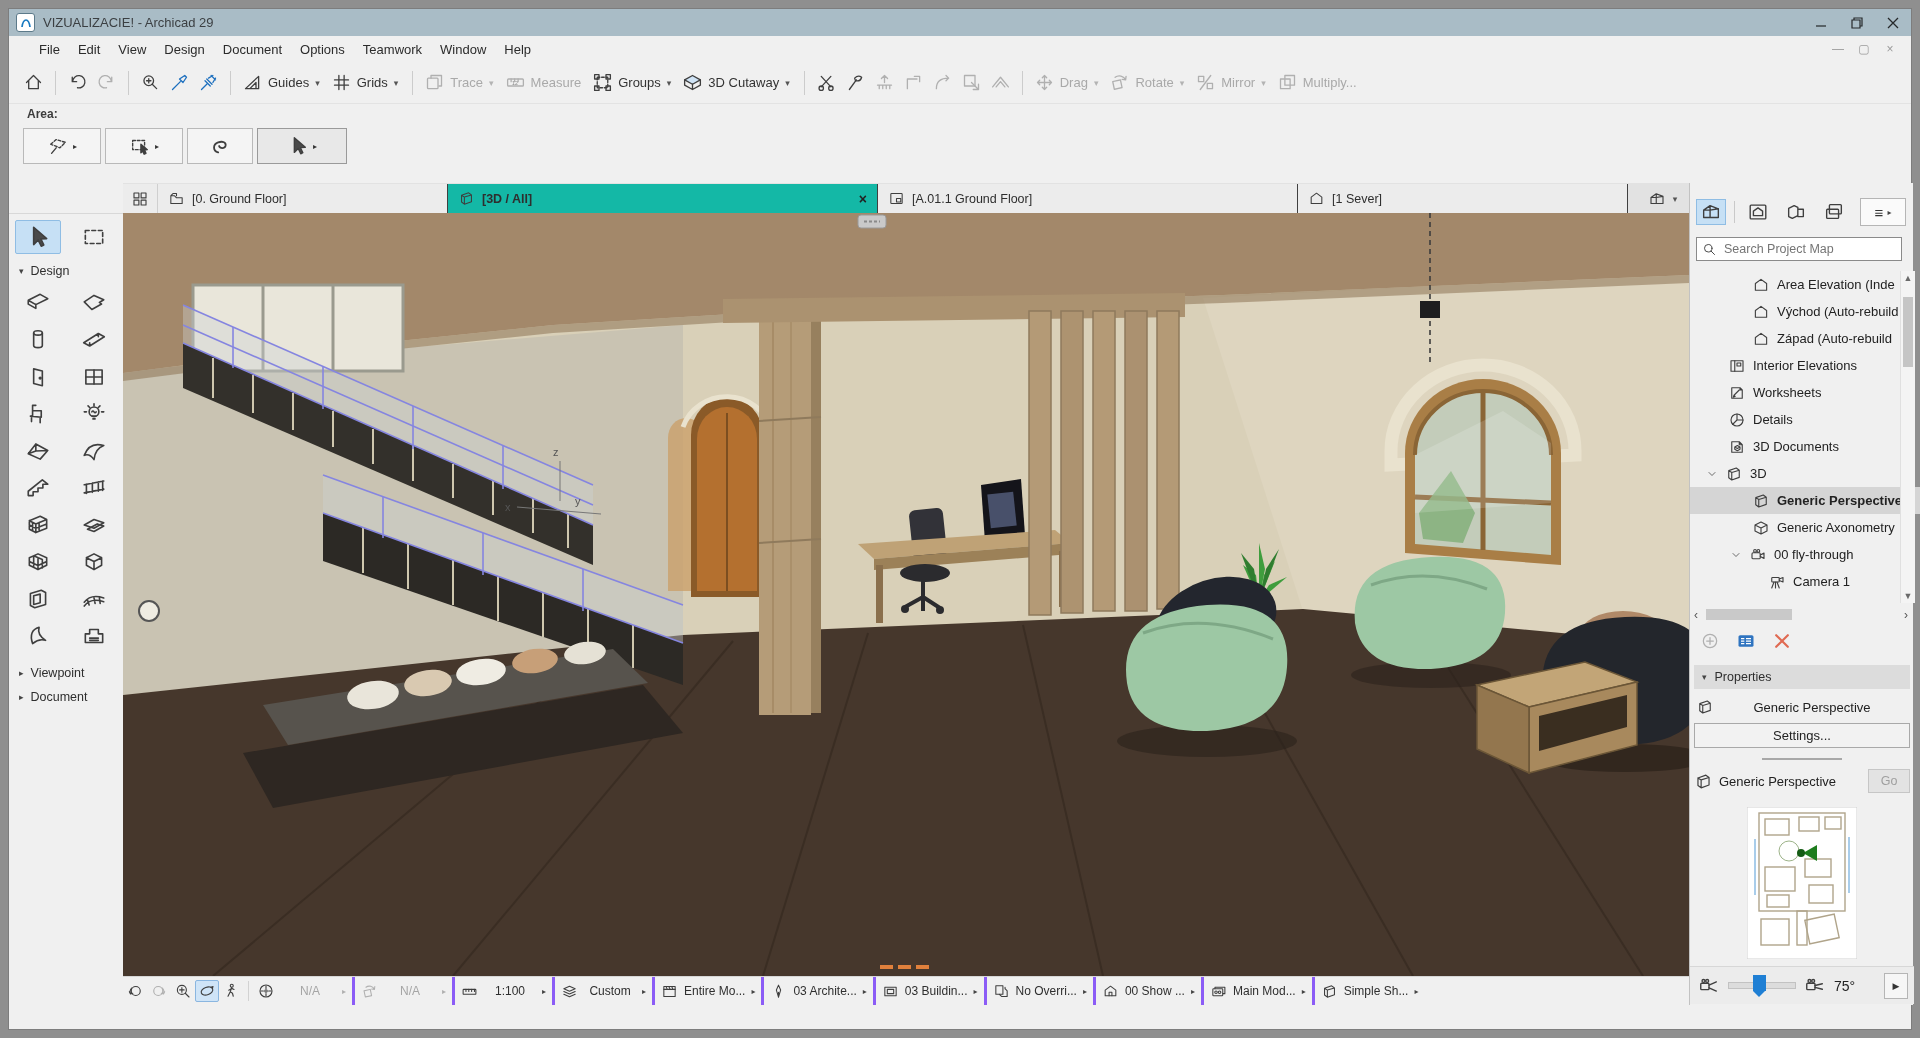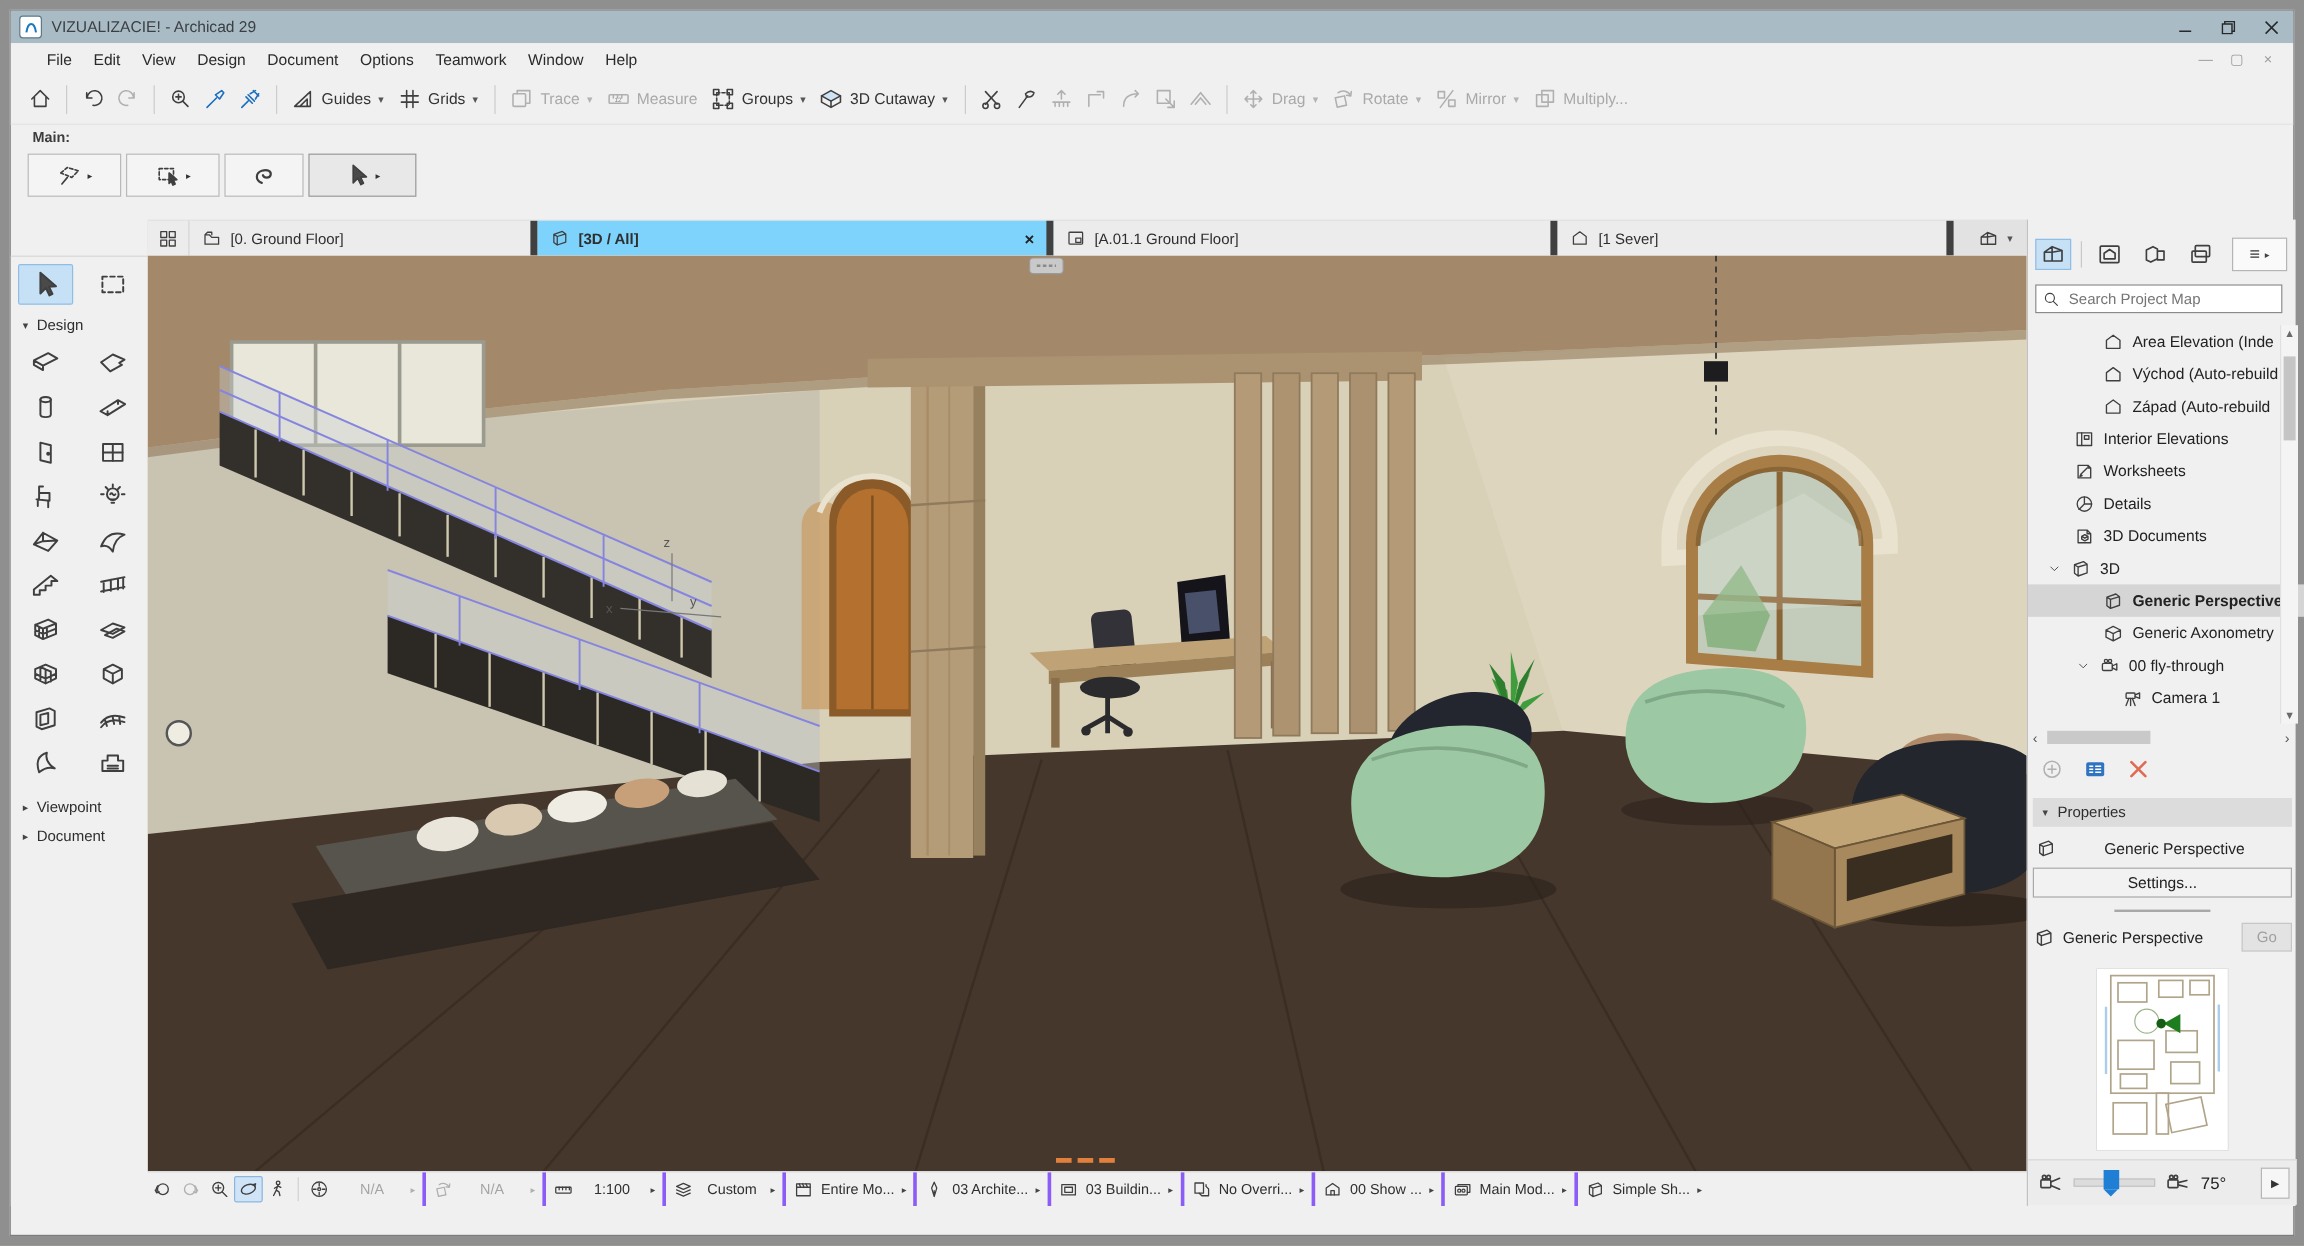--- a/index.html
+++ b/index.html
@@ -35,24 +35,24 @@
   
   .mainlabel{left:18px;top:98px;font-size:12px;font-weight:700;color:#3c3c3c;}
   .toolbar2{left:14px;top:119px;display:flex;gap:4px;}
   .t2btn{height:34px;background:#f4f4f4;border:1px solid #b9b9b9;display:flex;align-items:center;justify-content:center;padding:0 6px;}
   .t2btn.sel{background:#e8e8e8;border-color:#9a9a9a;}
   .t2btn svg{width:22px;height:22px;}
   .flyout{font-size:8px;color:#333;margin-left:4px;}
   
   .tabbar{left:114px;top:174px;width:1566px;height:30px;background:#e2e2e2;display:flex;align-items:flex-end;}
   .taboverview{width:34px;height:29px;display:flex;align-items:center;justify-content:center;background:#ececec;border-right:1px solid #cfcfcf;}
-  .tab{height:29px;display:flex;align-items:center;padding:0 10px;background:#ececec;border-right:6px solid #404040;
+  .tab{height:29px;display:flex;align-items:center;padding:0 10px;background:#ececec;border-right:1px solid #404040;
     font-size:12.5px;color:#2e2e2e;box-sizing:border-box;}
   .tab svg{width:17px;height:17px;margin-right:7px;flex:0 0 auto;}
-  .tab.active{background:#7dd3fc;font-weight:700;}
+  .tab.active{background:#14b8a6;font-weight:700;}
   .tab .close{margin-left:auto;font-size:14px;font-weight:700;color:#222;padding-left:14px;}
   .tabfill{flex:1;height:29px;}
   .tabmenu{width:50px;height:29px;display:flex;align-items:center;justify-content:center;gap:4px;}
   
   .toolbox{left:0;top:204px;width:114px;height:792px;background:#f0f0f0;border-top:1px solid #d8d8d8;box-sizing:border-box;}
   .toolrow{position:absolute;left:6px;width:102px;display:flex;justify-content:space-between;}
   .tool{width:46px;height:34px;display:flex;align-items:center;justify-content:center;border-radius:2px;}
   .tool svg{width:26px;height:26px;}
   .tool.sel{background:#c6e0f5;border:1px solid #8fbde4;box-sizing:border-box;}
   .secthdr{position:absolute;left:0;width:114px;height:22px;display:flex;align-items:center;font-size:12.5px;color:#2e2e2e;gap:7px;padding-left:10px;box-sizing:border-box;}
@@ -634,21 +634,21 @@
       <span class="caret dis">▾</span>
     </div>
     <div class="tbtn">
       <svg class="ico dis">
           <use href="#s-multiply"></use>
         </svg>
       <span class="tlabel dis">Multiply...</span>
     </div>
   </div>
 
-  <div class="abs mainlabel">Main:</div>
+  <div class="abs mainlabel">Area:</div>
   <div class="abs toolbar2">
     <div class="t2btn" style="width:64px;">
       <svg class="ico">
           <use href="#s-lasso"></use>
         </svg>
         <span class="flyout">▸</span>
     </div>
     <div class="t2btn" style="width:64px;">
       <svg class="ico">
           <use href="#s-marq"></use>

